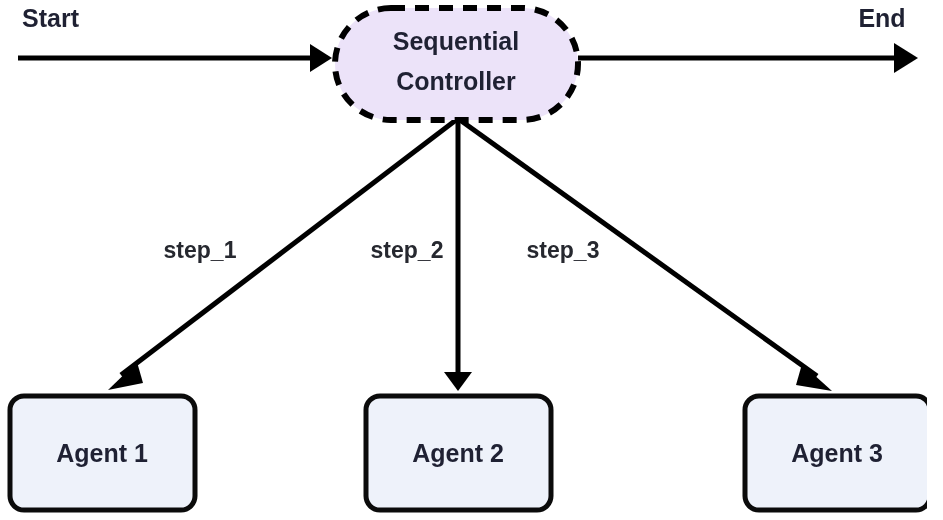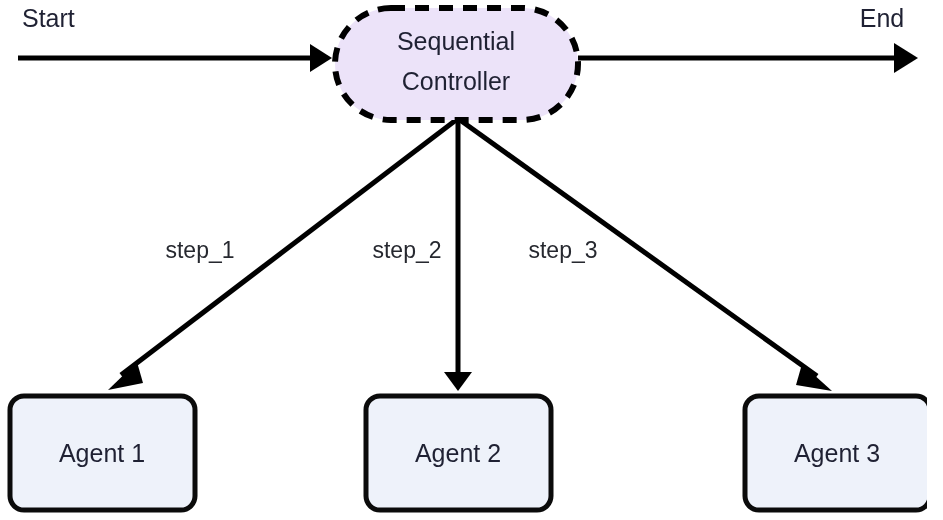--- a/index.html
+++ b/index.html
@@ -10,20 +10,21 @@
   }
   body {
     font-family: "Liberation Sans", "DejaVu Sans", sans-serif;
   }
   #diagram-root {
     position: relative;
     width: 927px;
     height: 520px;
     background: #ffffff;
     overflow: hidden;
+    font-weight: bold;
   }
   #diagram-svg {
     position: absolute;
     top: 0;
     left: 0;
     width: 943px;
     height: 520px;
     display: block;
   }
   .node-label {

